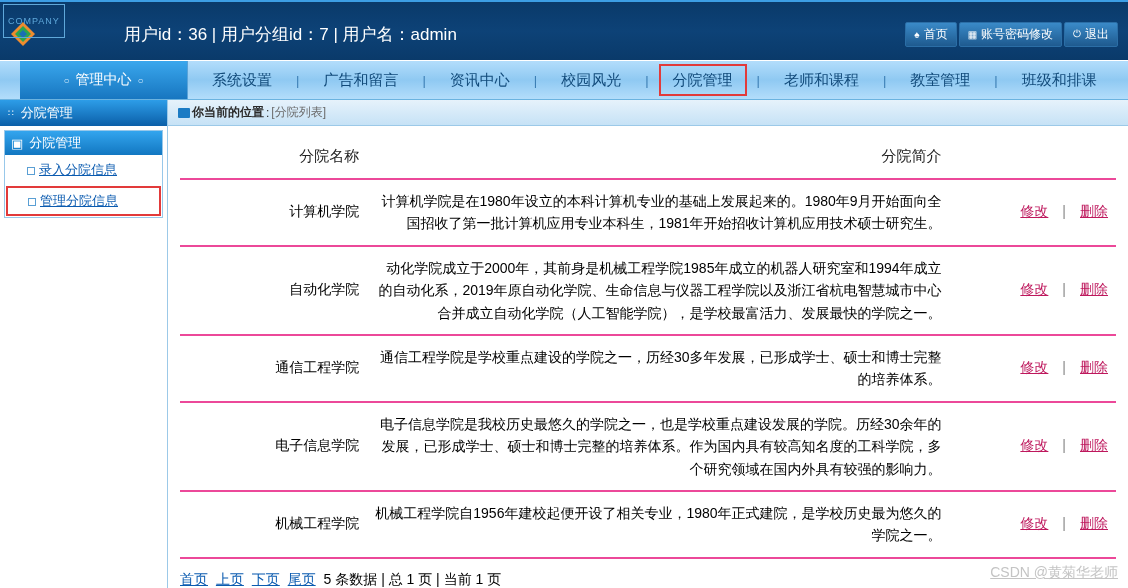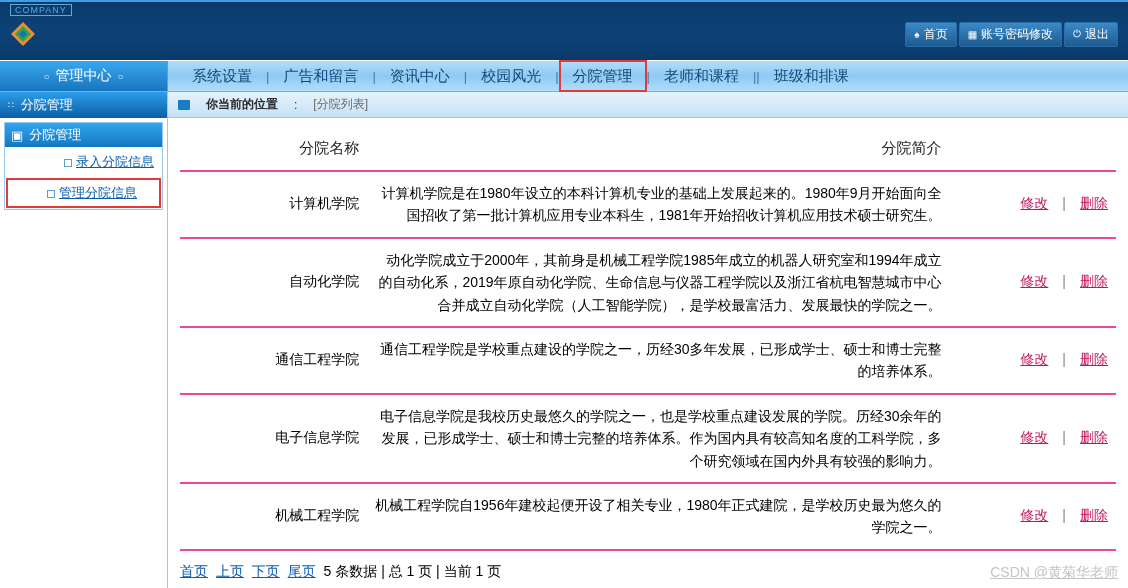--- a/index.html
+++ b/index.html
@@ -1,55 +1,55 @@
 <!DOCTYPE html>
 <html><head>
 <meta charset="utf-8">
 <style>
 * { margin: 0; padding: 0; box-sizing: border-box; }
 body { font-family: "Microsoft YaHei", Arial, sans-serif; font-size: 13px; background: #e8e8e8; width: 1128px; height: 588px; overflow: hidden; }
 
 
 .header { height: 60px; background: linear-gradient(to bottom, #0a3a6a 0%, #0d4277 50%, #0a3a6a 100%); border-top: 2px solid #3c9ee5; display: flex; align-items: center; padding: 0 10px; position: relative; color: #fff; }
-.company-tag { position: absolute; top: 2px; left: 10px; font-size: 9px; border: 1px solid #5fa8da; padding: 0 4px; color: #5fa8da; letter-spacing: 1px; }
+.company-tag { position: absolute; top: 2px; left: 3px; font-size: 9px; border: 1px solid #5fa8da; padding: 11px 4px; color: #5fa8da; letter-spacing: 1px; }
 .logo { width: 26px; height: 26px; margin-right: 8px; margin-top: 6px; }
 .logo svg { width: 26px; height: 26px; }
 .title-block { display: flex; flex-direction: column; margin-top: 6px; }
 .sys-title { font-size: 18px; color: #fff; }
 .sys-sub { font-size: 11px; color: #b8d4ec; }
 .user-info { margin-left: 80px; font-size: 17px; color: #fff; margin-top: 6px; }
 .header-right { margin-left: auto; display: flex; align-items: center; gap: 2px; margin-top: 6px; }
 .hbtn { background: linear-gradient(to bottom, #3a8ac8, #1e5a8f); border: 1px solid #2b6ea6; color: #fff; padding: 3px 8px; font-size: 12px; display: flex; align-items: center; gap: 4px; border-radius: 2px; cursor: pointer; }
 .hbtn .hicon { font-size: 10px; }
 
 
-.nav { height: 32px; background: linear-gradient(to bottom, #b3ddfb 0%, #8fc9f2 50%, #b3ddfb 100%); border-top: 1px solid #fff; border-bottom: 1px solid #6bb3e0; display: flex; align-items: stretch; }
+.nav { height: 40px; background: linear-gradient(to bottom, #b3ddfb 0%, #8fc9f2 50%, #b3ddfb 100%); border-top: 1px solid #fff; border-bottom: 1px solid #6bb3e0; display: flex; align-items: stretch; padding-left: 20px; }
 .nav-left { width: 168px; background: linear-gradient(to bottom, #3aa7ed, #1776c0); color: #fff; display: flex; align-items: center; justify-content: center; font-size: 14px; border-right: 1px solid #5aa3d8; position: relative; }
 .nav-left::before, .nav-left::after { content: "○"; font-size: 10px; margin: 0 6px; color: #cfe9fb; }
-.nav-items { display: flex; align-items: center; padding-left: 10px; }
+.nav-items { display: flex; align-items: center; padding-left: 10px; gap: 10px; }
 .nav-item { padding: 0 14px; color: #114a7a; font-size: 15px; line-height: 32px; cursor: pointer; }
 .nav-sep { color: #3a7db3; }
 .nav-item.active { border: 2px solid #e23a3a; line-height: 28px; padding: 0 12px; }
 
 
 .body { display: flex; height: 496px; }
 .sidebar { width: 168px; background: #fff; border-right: 1px solid #9cc9e8; }
 .side-hdr { height: 26px; background: linear-gradient(to bottom, #2d9de8, #0b5fa8); color: #fff; display: flex; align-items: center; padding-left: 8px; font-size: 13px; gap: 6px; }
 .side-hdr .dots { letter-spacing: 1px; font-size: 9px; }
 .side-panel { margin: 4px; border: 1px solid #98c8ea; }
 .side-panel-hdr { height: 24px; background: linear-gradient(to bottom, #33a5ee, #1277c1); color: #fff; display: flex; align-items: center; padding-left: 6px; font-size: 13px; gap: 6px; }
-.side-item { padding: 6px 8px 6px 22px; font-size: 13px; text-align: right; }
+.side-item { padding: 6px 8px 6px 22px; font-size: 13px; }
 .side-item a { color: #0b5bb0; text-decoration: underline; cursor: pointer; }
 .side-item.boxed { border: 2px solid #e23a3a; margin: 1px; padding: 4px 22px 4px 20px; }
 .sq { display: inline-block; width: 8px; height: 8px; border: 1px solid #5a9fd4; margin-right: 4px; vertical-align: middle; position: relative; }
 .sq::after { content: ""; position: absolute; left: 1px; top: -3px; width: 6px; height: 10px; border-right: 1px solid #5a9fd4; border-bottom: 1px solid #5a9fd4; transform: rotate(0deg); display: none; }
 
 
 .main { flex: 1; background: #fff; display: flex; flex-direction: column; overflow: hidden; }
-.breadcrumb { height: 26px; background: linear-gradient(to bottom, #e6f2fb, #c6e2f6); border-bottom: 1px solid #9cc9e8; display: flex; align-items: center; padding-left: 10px; font-size: 12px; color: #2a2a2a; gap: 16px; }
+.breadcrumb { height: 26px; background: linear-gradient(to bottom, #e6f2fb, #c6e2f6); border-bottom: 1px solid #9cc9e8; display: flex; align-items: center; padding-left: 10px; font-size: 12px; color: #2a2a2a; gap: 2px; }
 .breadcrumb .pos-icon { width: 12px; height: 10px; background: #1b7bc4; border-radius: 1px; display: inline-block; position: relative; }
 .breadcrumb .bc-gray { color: #6b6b6b; }
 .content { padding: 8px 12px; overflow: auto; flex: 1; }
 table.data { width: 100%; border-collapse: collapse; }
 table.data th, table.data td { border-bottom: 2px solid #ec4899; padding: 10px 8px; text-align: right; vertical-align: middle; font-size: 14px; }
 table.data th { font-weight: normal; color: #222; font-size: 15px; }
 .col-name { width: 180px; }
 .col-desc { width: 560px; line-height: 1.6; }
 .col-act { width: 160px; text-align: center; }
 .act a { color: #be185d; text-decoration: underline; cursor: pointer; }
@@ -65,20 +65,21 @@
 
 <div class="header">
   <div class="company-tag">COMPANY</div>
   <div class="logo">
     <svg viewBox="0 0 26 26">
         <polygon points="13,1 25,13 13,25 1,13" fill="#f08c2e"></polygon>
         <polygon points="13,5 21,13 13,21 5,13" fill="#2da44e"></polygon>
         <polygon points="13,9 17,13 13,17 9,13" fill="#1a6fb5"></polygon>
       </svg>
   </div>
+  <div class="user-info">用户id：36 | 用户分组id：7 | 用户名：admin</div>
   <div class="header-right">
     <div class="hbtn">
         <span class="hicon">♠</span>
         <span>首页</span>
       </div>
     <div class="hbtn">
         <span class="hicon">▦</span>
         <span>账号密码修改</span>
       </div>
     <div class="hbtn">
@@ -98,20 +99,21 @@
       <span class="nav-item">广告和留言</span>
       <span class="nav-sep">|</span>
       <span class="nav-item">资讯中心</span>
       <span class="nav-sep">|</span>
       <span class="nav-item">校园风光</span>
       <span class="nav-sep">|</span>
       <span class="nav-item active">分院管理</span>
       <span class="nav-sep">|</span>
       <span class="nav-item">老师和课程</span>
       <span class="nav-sep">|</span>
+      <span class="nav-item">教室管理</span>
       <span class="nav-sep">|</span>
       <span class="nav-item">班级和排课</span>
     </div>
 </div>
 
 <div class="body">
 
   <div class="sidebar">
     <div class="side-hdr">
       <span class="dots">∷</span>

